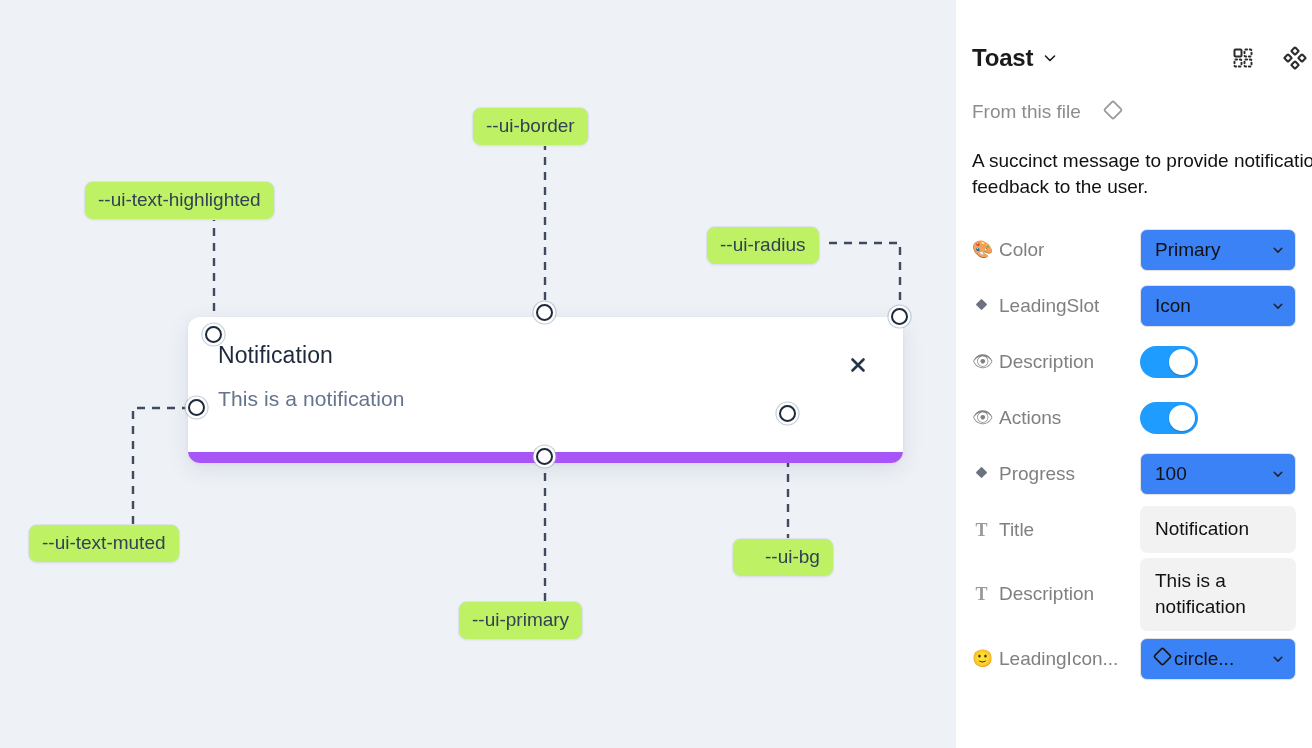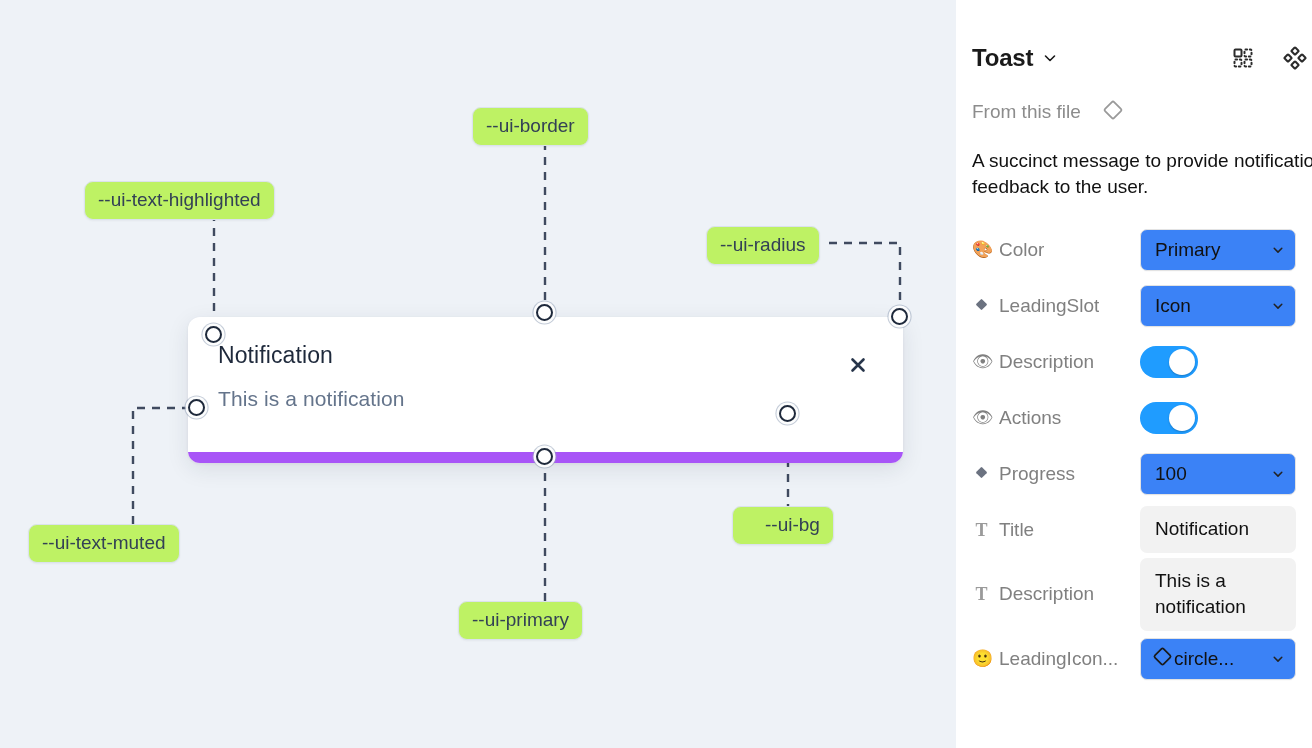--- a/index.html
+++ b/index.html
@@ -215,21 +215,21 @@
     <div class="node" style="left:891px;  top:308px;"></div>
     <div class="node" style="left:188px;  top:399px;"></div>
     <div class="node" style="left:536px;  top:448px;"></div>
     <div class="node" style="left:779px;  top:405px;"></div>
 
     <div class="pill" style="left:84px;  top:181px;">--ui-text-highlighted</div>
     <div class="pill" style="left:472px; top:107px;">--ui-border</div>
     <div class="pill" style="left:706px; top:226px;">--ui-radius</div>
     <div class="pill" style="left:28px;  top:524px;">--ui-text-muted</div>
     <div class="pill" style="left:458px; top:601px;">--ui-primary</div>
-    <div class="pill" style="left:732px; top:506px;padding-left:32px;">--ui-bg</div>
+    <div class="pill" style="left:732px; top:538px;padding-left:32px;">--ui-bg</div>
   </div>
 
   <div class="panel">
 
     <div class="panel-header">
       <div class="panel-title">Toast</div>
       <div class="panel-title-chevron">
         <svg width="16" height="16" viewBox="0 0 16 16" xmlns="http://www.w3.org/2000/svg">
           <path d="M3.5 6 L8 10.5 L12.5 6" fill="none" stroke="#1a1a1a" stroke-width="1.6" stroke-linecap="round" stroke-linejoin="round"></path>
         </svg>

